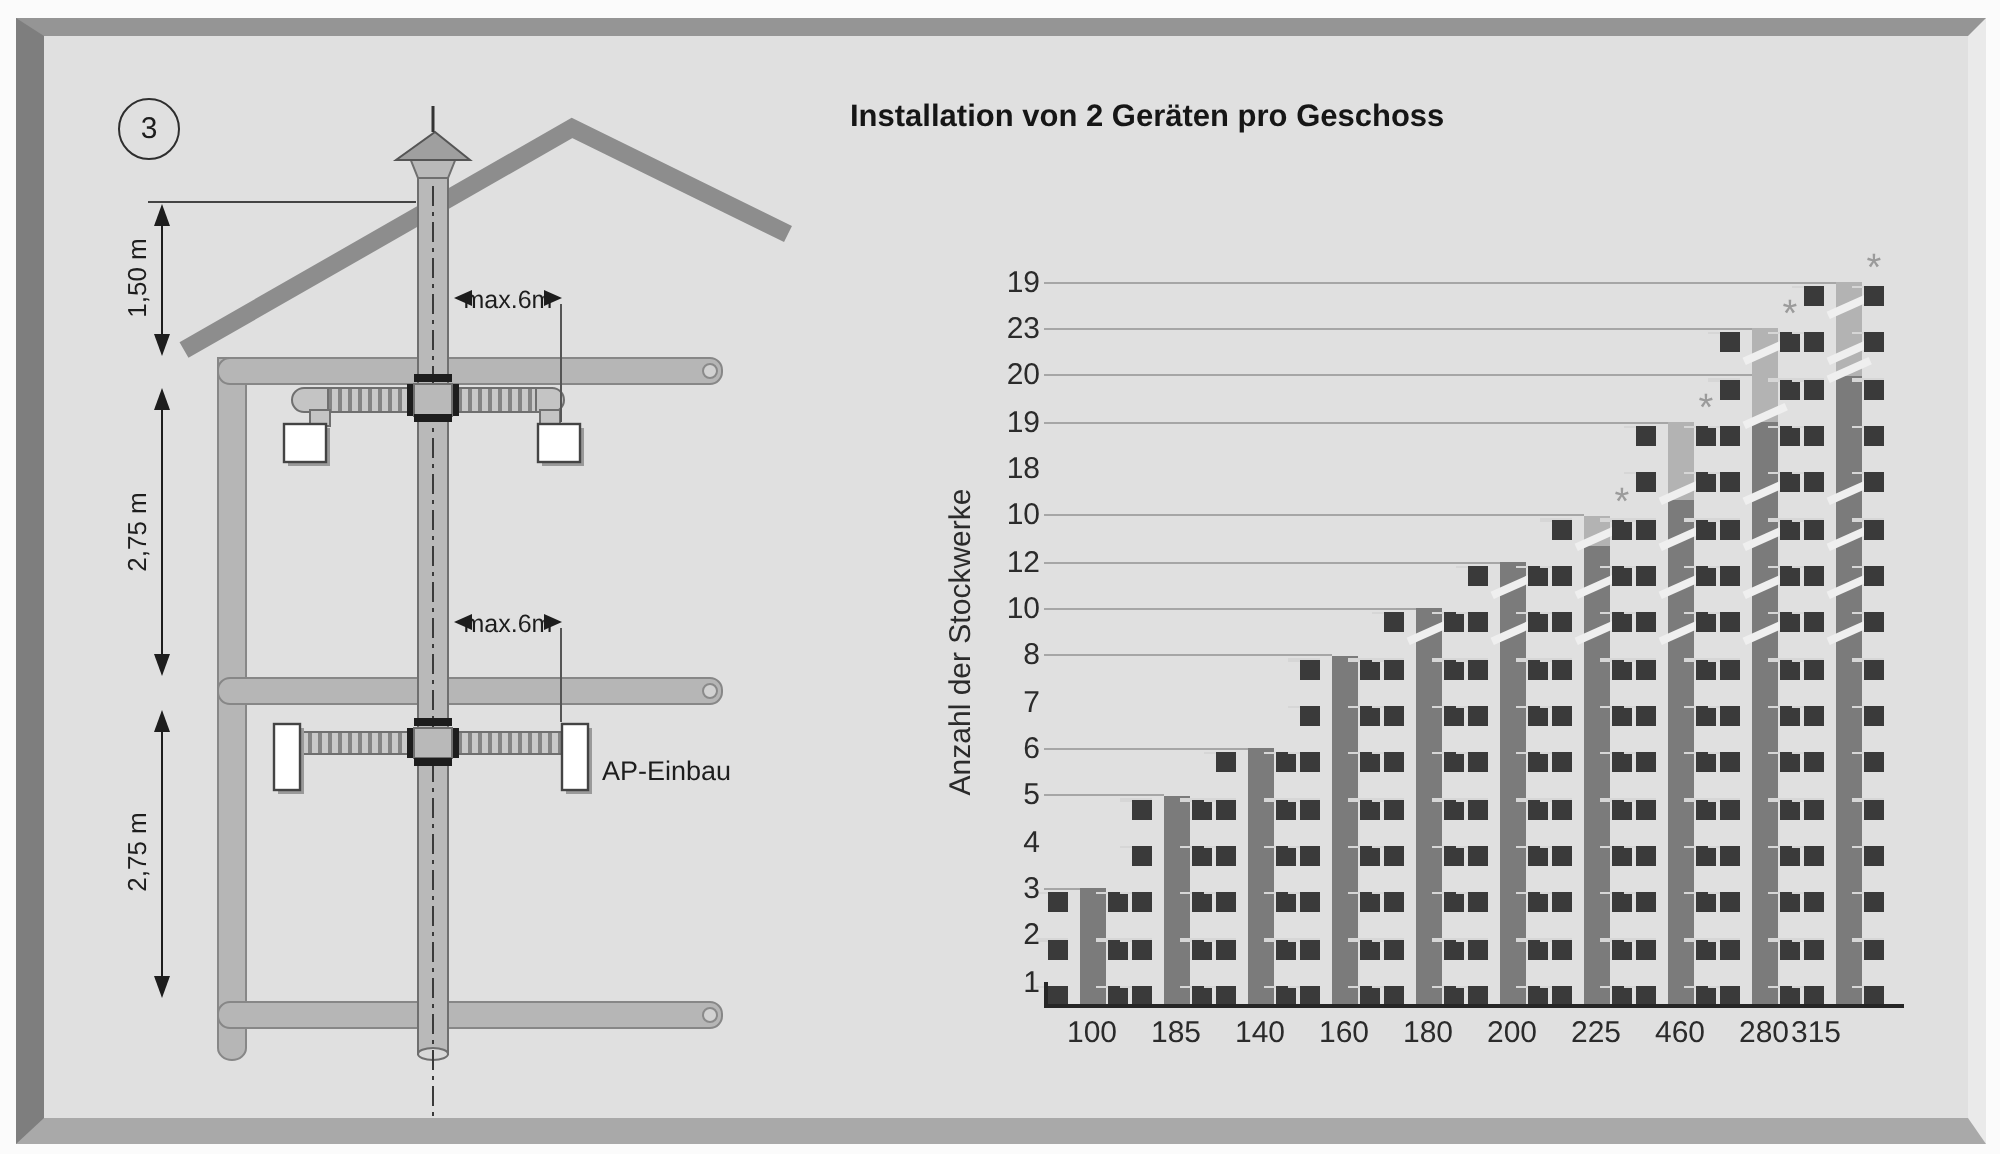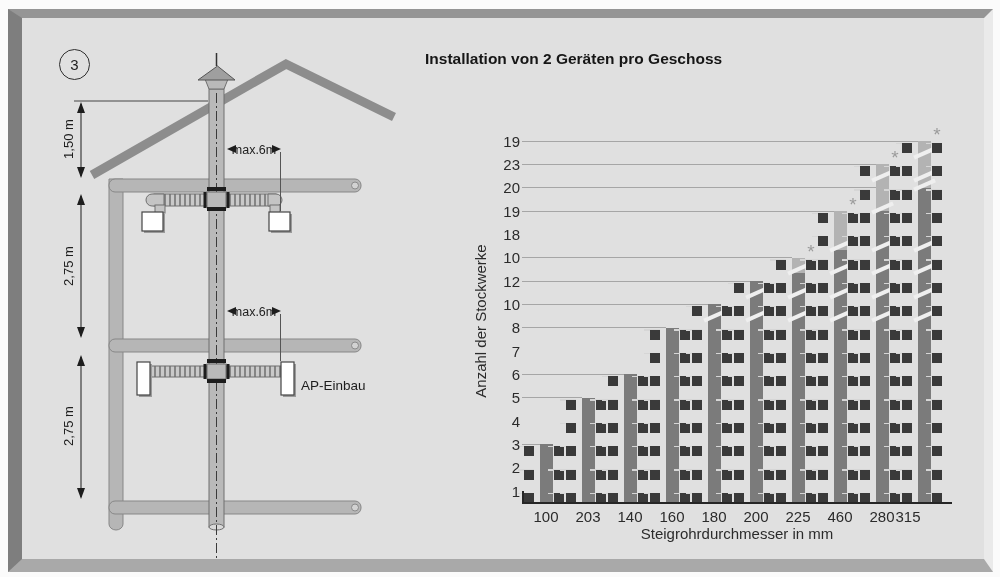--- a/index.html
+++ b/index.html
@@ -578,29 +578,28 @@
           <div class="ytick" style="left: 474px; top: 310.19px;">8</div>
           <div class="ytick" style="left: 474px; top: 286.86px;">10</div>
           <div class="ytick" style="left: 474px; top: 263.53px;">12</div>
           <div class="ytick" style="left: 474px; top: 240.2px;">10</div>
           <div class="ytick" style="left: 474px; top: 216.87px;">18</div>
           <div class="ytick" style="left: 474px; top: 193.54px;">19</div>
           <div class="ytick" style="left: 474px; top: 170.21px;">20</div>
           <div class="ytick" style="left: 474px; top: 146.88px;">23</div>
           <div class="ytick" style="left: 474px; top: 123.55px;">19</div>
           <div class="xtick" style="left: 510px; top: 499px;">100</div>
-          <div class="xtick" style="left: 552px; top: 499px;">203</div>
+          <div class="xtick" style="left: 552px; top: 499px;">185</div>
           <div class="xtick" style="left: 594px; top: 499px;">140</div>
           <div class="xtick" style="left: 636px; top: 499px;">160</div>
           <div class="xtick" style="left: 678px; top: 499px;">180</div>
           <div class="xtick" style="left: 720px; top: 499px;">200</div>
           <div class="xtick" style="left: 762px; top: 499px;">225</div>
           <div class="xtick" style="left: 804px; top: 499px;">460</div>
           <div class="xtick" style="left: 846px; top: 499px;">280</div>
           <div class="xtick" style="left: 872px; top: 499px;">315</div>
         </div>
       <div id="yaxis-stub" class="abs"></div>
       <div id="xaxis" class="abs"></div>
-      <div id="xlab" class="abs">Steigrohrdurchmesser in mm</div>
     </div>
 
   </div>
 </div>
 
 </body></html>

